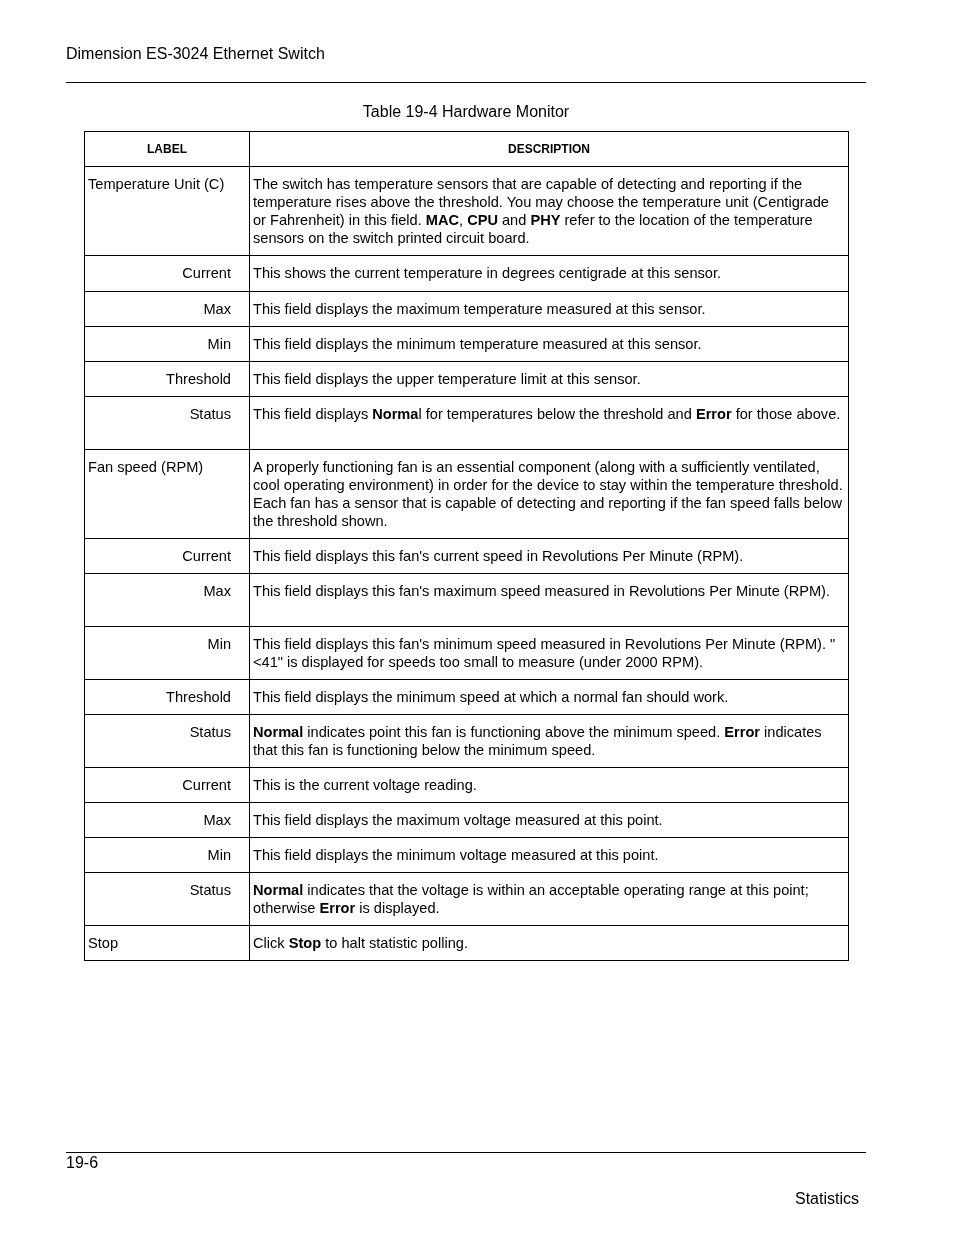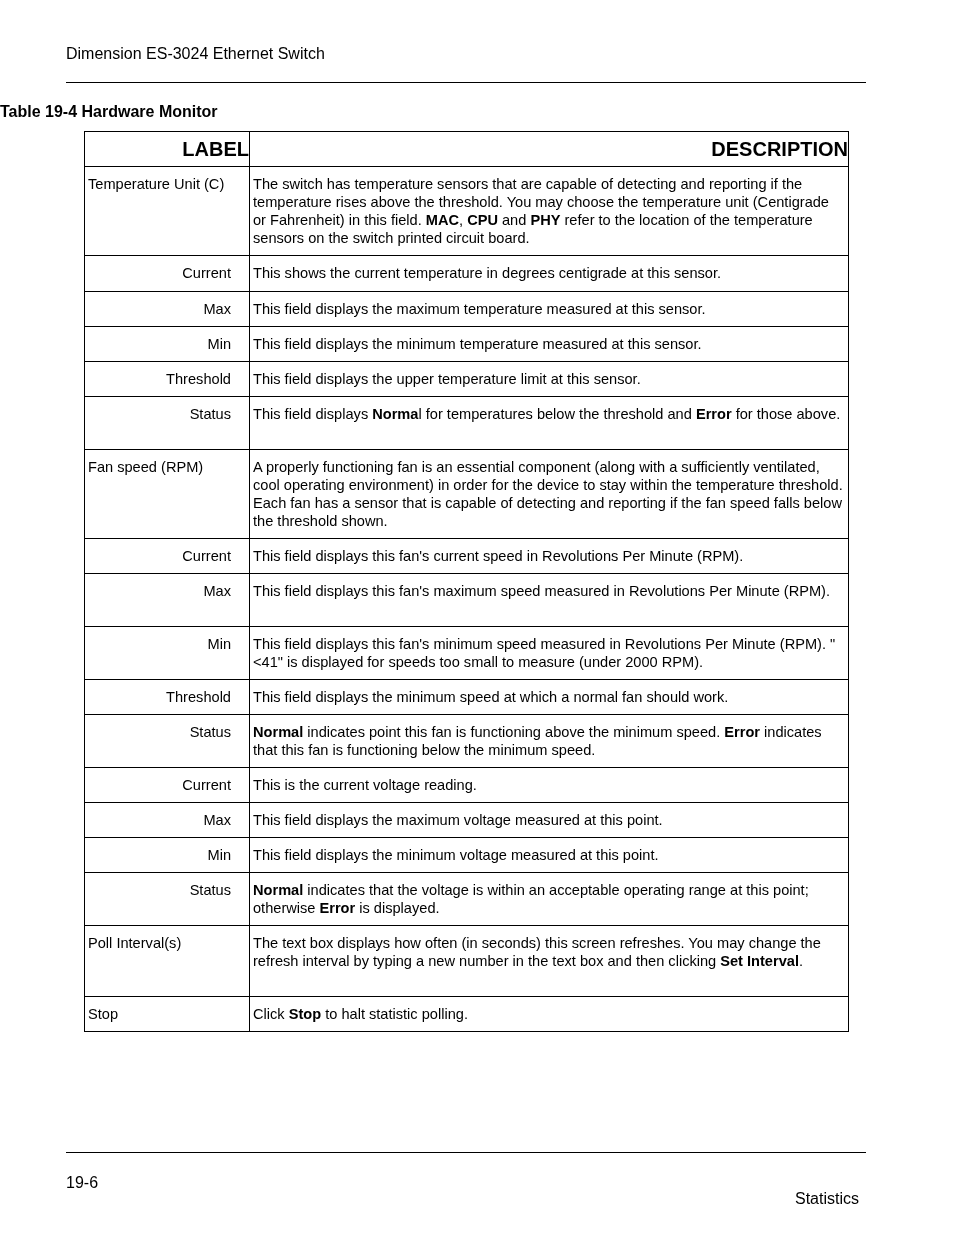--- a/index.html
+++ b/index.html
@@ -1,32 +1,32 @@
 <!DOCTYPE html>
 <html><head>
 <meta charset="utf-8">
 <style>
   html, body { margin: 0; padding: 0; background: #ffffff; }
   body { width: 954px; height: 1235px; position: relative; overflow: hidden;
          font-family: "Liberation Sans", sans-serif; color: #000; }
   .page-header { position: absolute; left: 66px; top: 45px; font-size: 16px; }
   .header-rule { position: absolute; left: 66px; top: 82px; width: 800px; height: 0; border-top: 1px solid #000; }
-  .table-title { position: absolute; left: 0; width: 932px; top: 103px; text-align: left;
-                 font-size: 16px; font-weight: bold; }
+  .table-title { position: absolute; left: 0; width: 932px; top: 103px; text-align: center;
+                 font-size: 16px; font-weight: normal; }
   table.hw { position: absolute; left: 84px; top: 131px; width: 764px; border-collapse: collapse;
              font-size: 14.6px; line-height: 18px; table-layout: fixed; }
   table.hw td, table.hw th { border: 1px solid #000; vertical-align: top; padding: 8px 3px 8px 3px; }
-  table.hw th { font-weight: bold; text-align: right; vertical-align: middle; padding: 0; height: 34px; font-size: 20px; }
+  table.hw th { font-weight: bold; text-align: center; vertical-align: middle; padding: 0; height: 34px; font-size: 12px; }
   col.c1 { width: 165px; }
   col.c2 { width: 599px; }
   td.lbl { text-align: left; }
   td.lbl.sub { text-align: right; padding-right: 18px; }
   td.desc { padding-left: 4px; padding-right: 6px; }
   .footer-rule { position: absolute; left: 66px; top: 1152px; width: 800px; height: 0; border-top: 1px solid #000; }
-  .footer-left { position: absolute; left: 66px; top: 1154px; font-size: 16px; margin-top: 20px; }
+  .footer-left { position: absolute; left: 66px; top: 1154px; font-size: 16px; }
   .footer-right { position: absolute; right: 95px; top: 1154px; font-size: 16px; margin-top: 36px; }
   b { font-weight: bold; }
 </style>
 </head>
 <body>
 
 <div class="page-header">Dimension ES-3024 Ethernet Switch</div>
 <div class="header-rule"></div>
 
 <div class="table-title">Table 19-4 Hardware Monitor</div>
@@ -100,24 +100,20 @@
         <td class="desc"><span>This field displays the maximum voltage measured at this point.</span></td>
       </tr>
       <tr style="height: 35px;">
         <td class="lbl sub">Min</td>
         <td class="desc"><span>This field displays the minimum voltage measured at this point.</span></td>
       </tr>
       <tr style="height: 53px;">
         <td class="lbl sub">Status</td>
         <td class="desc"><b>Normal</b><span> indicates that the voltage is within an acceptable operating range at this point; otherwise </span><b>Error</b><span> is displayed.</span></td>
       </tr>
-      <tr style="height: 71px;">
-        <td class="lbl">Poll Interval(s)</td>
-        <td class="desc"><span>The text box displays how often (in seconds) this screen refreshes. You may change the refresh interval by typing a new number in the text box and then clicking </span><b>Set Interval</b><span>.</span></td>
-      </tr>
       <tr style="height: 21px;">
         <td class="lbl">Stop</td>
         <td class="desc"><span>Click </span><b>Stop</b><span> to halt statistic polling.</span></td>
       </tr>
     </tbody>
 </table>
 
 <div class="footer-rule"></div>
 <div class="footer-left">19-6</div>
 <div class="footer-right">Statistics</div>

